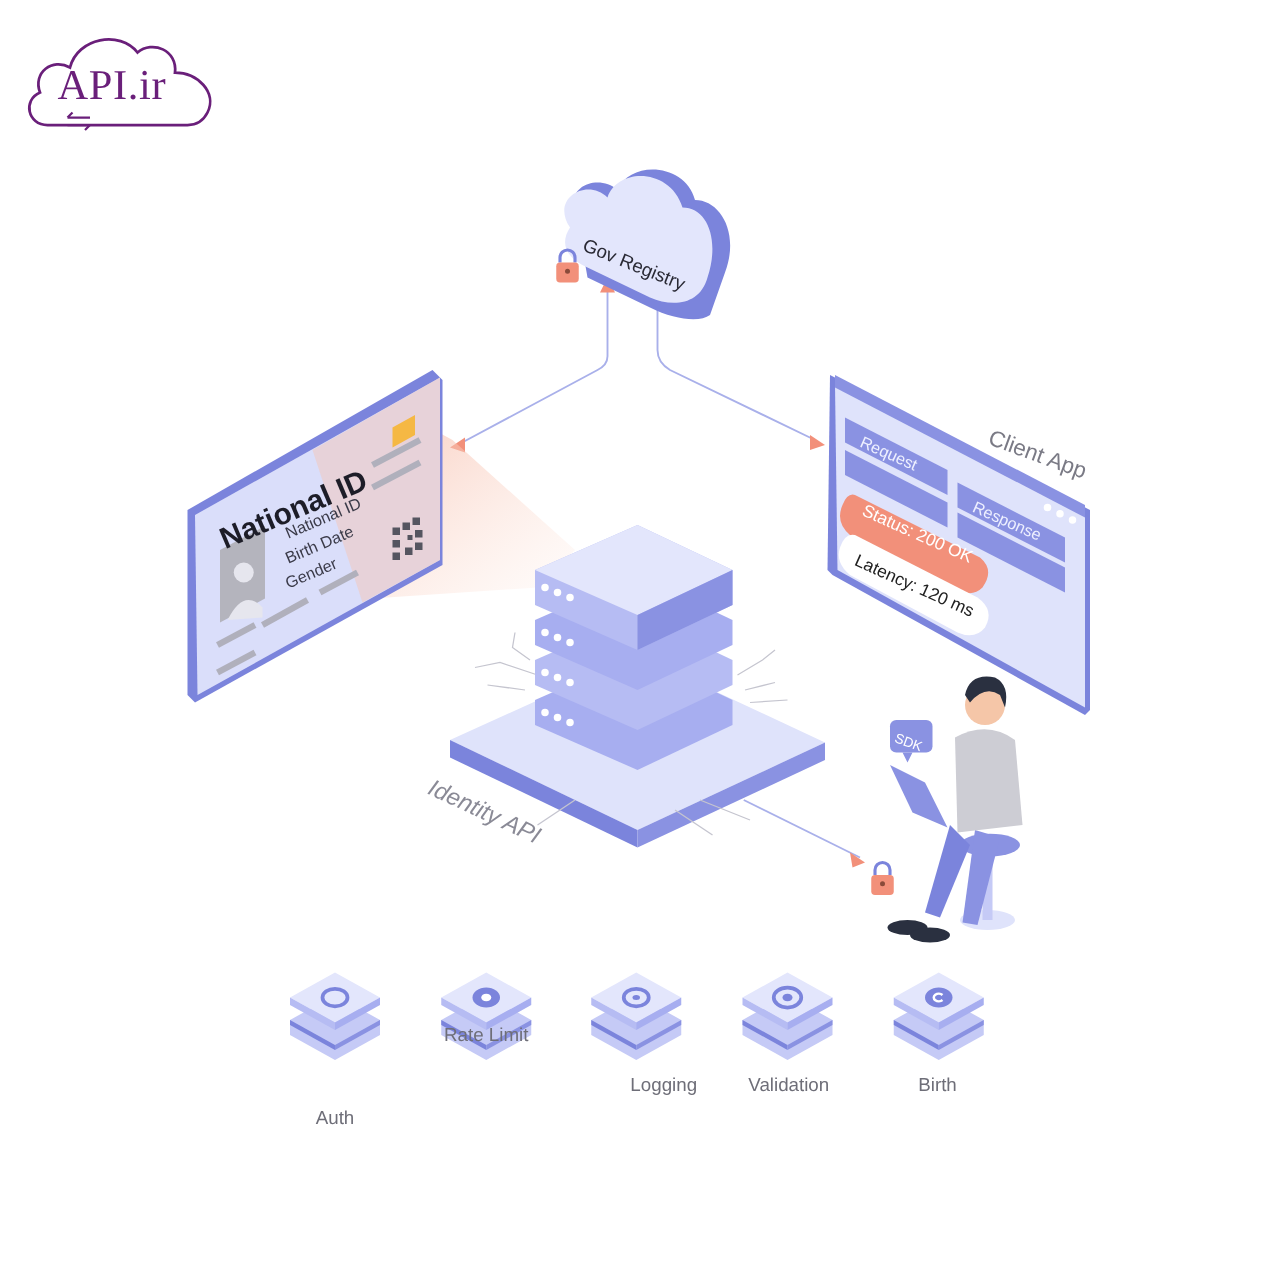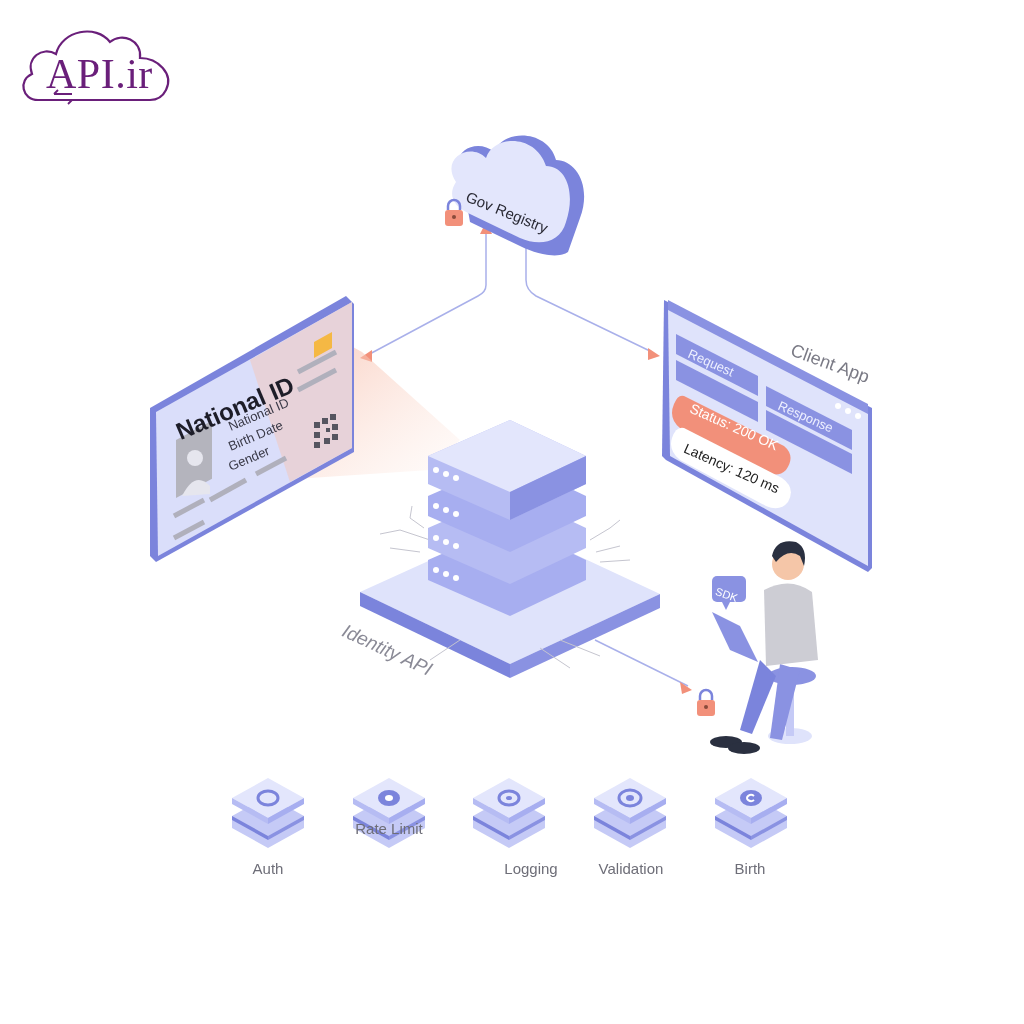--- a/index.html
+++ b/index.html
@@ -1,19 +1,19 @@
 <!DOCTYPE html>
 <html><head>
 <meta charset="utf-8">
 <style>
   html,body{margin:0;padding:0;background:#ffffff;}
   body{width:1024px;height:1024px;position:relative;overflow:hidden;font-family:"Liberation Sans",sans-serif;}
   .abs{position:absolute;}
   .logo{left:18px;top:18px;width:160px;height:92px;}
-  .logo-text{position:absolute;left:28px;top:32px;font-family:"Liberation Serif",serif;font-size:42px;color:#6a1f7a;letter-spacing:0.5px;}
+  .logo-text{position:absolute;left:28px;top:32px;font-family:"Liberation Serif",serif;font-size:34px;color:#6a1f7a;letter-spacing:0.5px;}
   .gov-label{position:absolute;left:470px;top:188px;font-size:15px;color:#2a2a35;transform:rotate(22deg);transform-origin:left top;white-space:nowrap;}
   .client-label{position:absolute;left:795px;top:340px;font-size:18px;color:#7a7a85;transform:rotate(20deg);transform-origin:left top;white-space:nowrap;}
   .idapi-label{position:absolute;left:348px;top:620px;font-size:19px;font-style:italic;color:#8a8a96;transform:rotate(25deg);transform-origin:left top;white-space:nowrap;}
   .id-title{position:absolute;left:172px;top:420px;font-size:24px;font-weight:bold;color:#1d1d28;transform:rotate(-23deg);transform-origin:left top;white-space:nowrap;}
   .id-field{position:absolute;font-size:13px;color:#3a3a48;transform:rotate(-23deg);transform-origin:left top;white-space:nowrap;}
   .ca-text{position:absolute;font-size:13px;transform:rotate(24deg);transform-origin:left top;white-space:nowrap;}
   .sdk-text{position:absolute;left:718px;top:585px;font-size:11px;color:#fff;transform:rotate(20deg);transform-origin:left top;}
   .mw-item{position:absolute;top:778px;width:110px;text-align:center;}
   .mw-label{display:block;margin-top:16px;font-size:15px;color:#6e6e78;}
 </style>
@@ -230,21 +230,21 @@
 <span class="ca-text" style="left:692px;top:346px;color:#eef0ff">Request</span>
 <span class="ca-text" style="left:782px;top:398px;color:#eef0ff">Response</span>
 <span class="ca-text" style="left:694px;top:400px;color:#ffffff;font-size:14px">Status: 200 OK</span>
 <span class="ca-text" style="left:688px;top:440px;color:#222;font-size:14px">Latency: 120 ms</span>
 
 <span class="idapi-label">Identity API</span>
 
 <span class="sdk-text">SDK</span>
 
 <div class="mw-item" style="left:213px">
-  <span class="mw-label" style="margin-top:82px">Auth</span>
+  <span class="mw-label" style="margin-top:108px">Auth</span>
 </div>
 <div class="mw-item" style="left:334px">
   <span class="mw-label" style="margin-top:42px">Rate Limit</span>
 </div>
 <div class="mw-item" style="left:476px">
   <span class="mw-label" style="margin-top:82px">Logging</span>
 </div>
 <div class="mw-item" style="left:576px">
   <span class="mw-label" style="margin-top:82px">Validation</span>
 </div>

